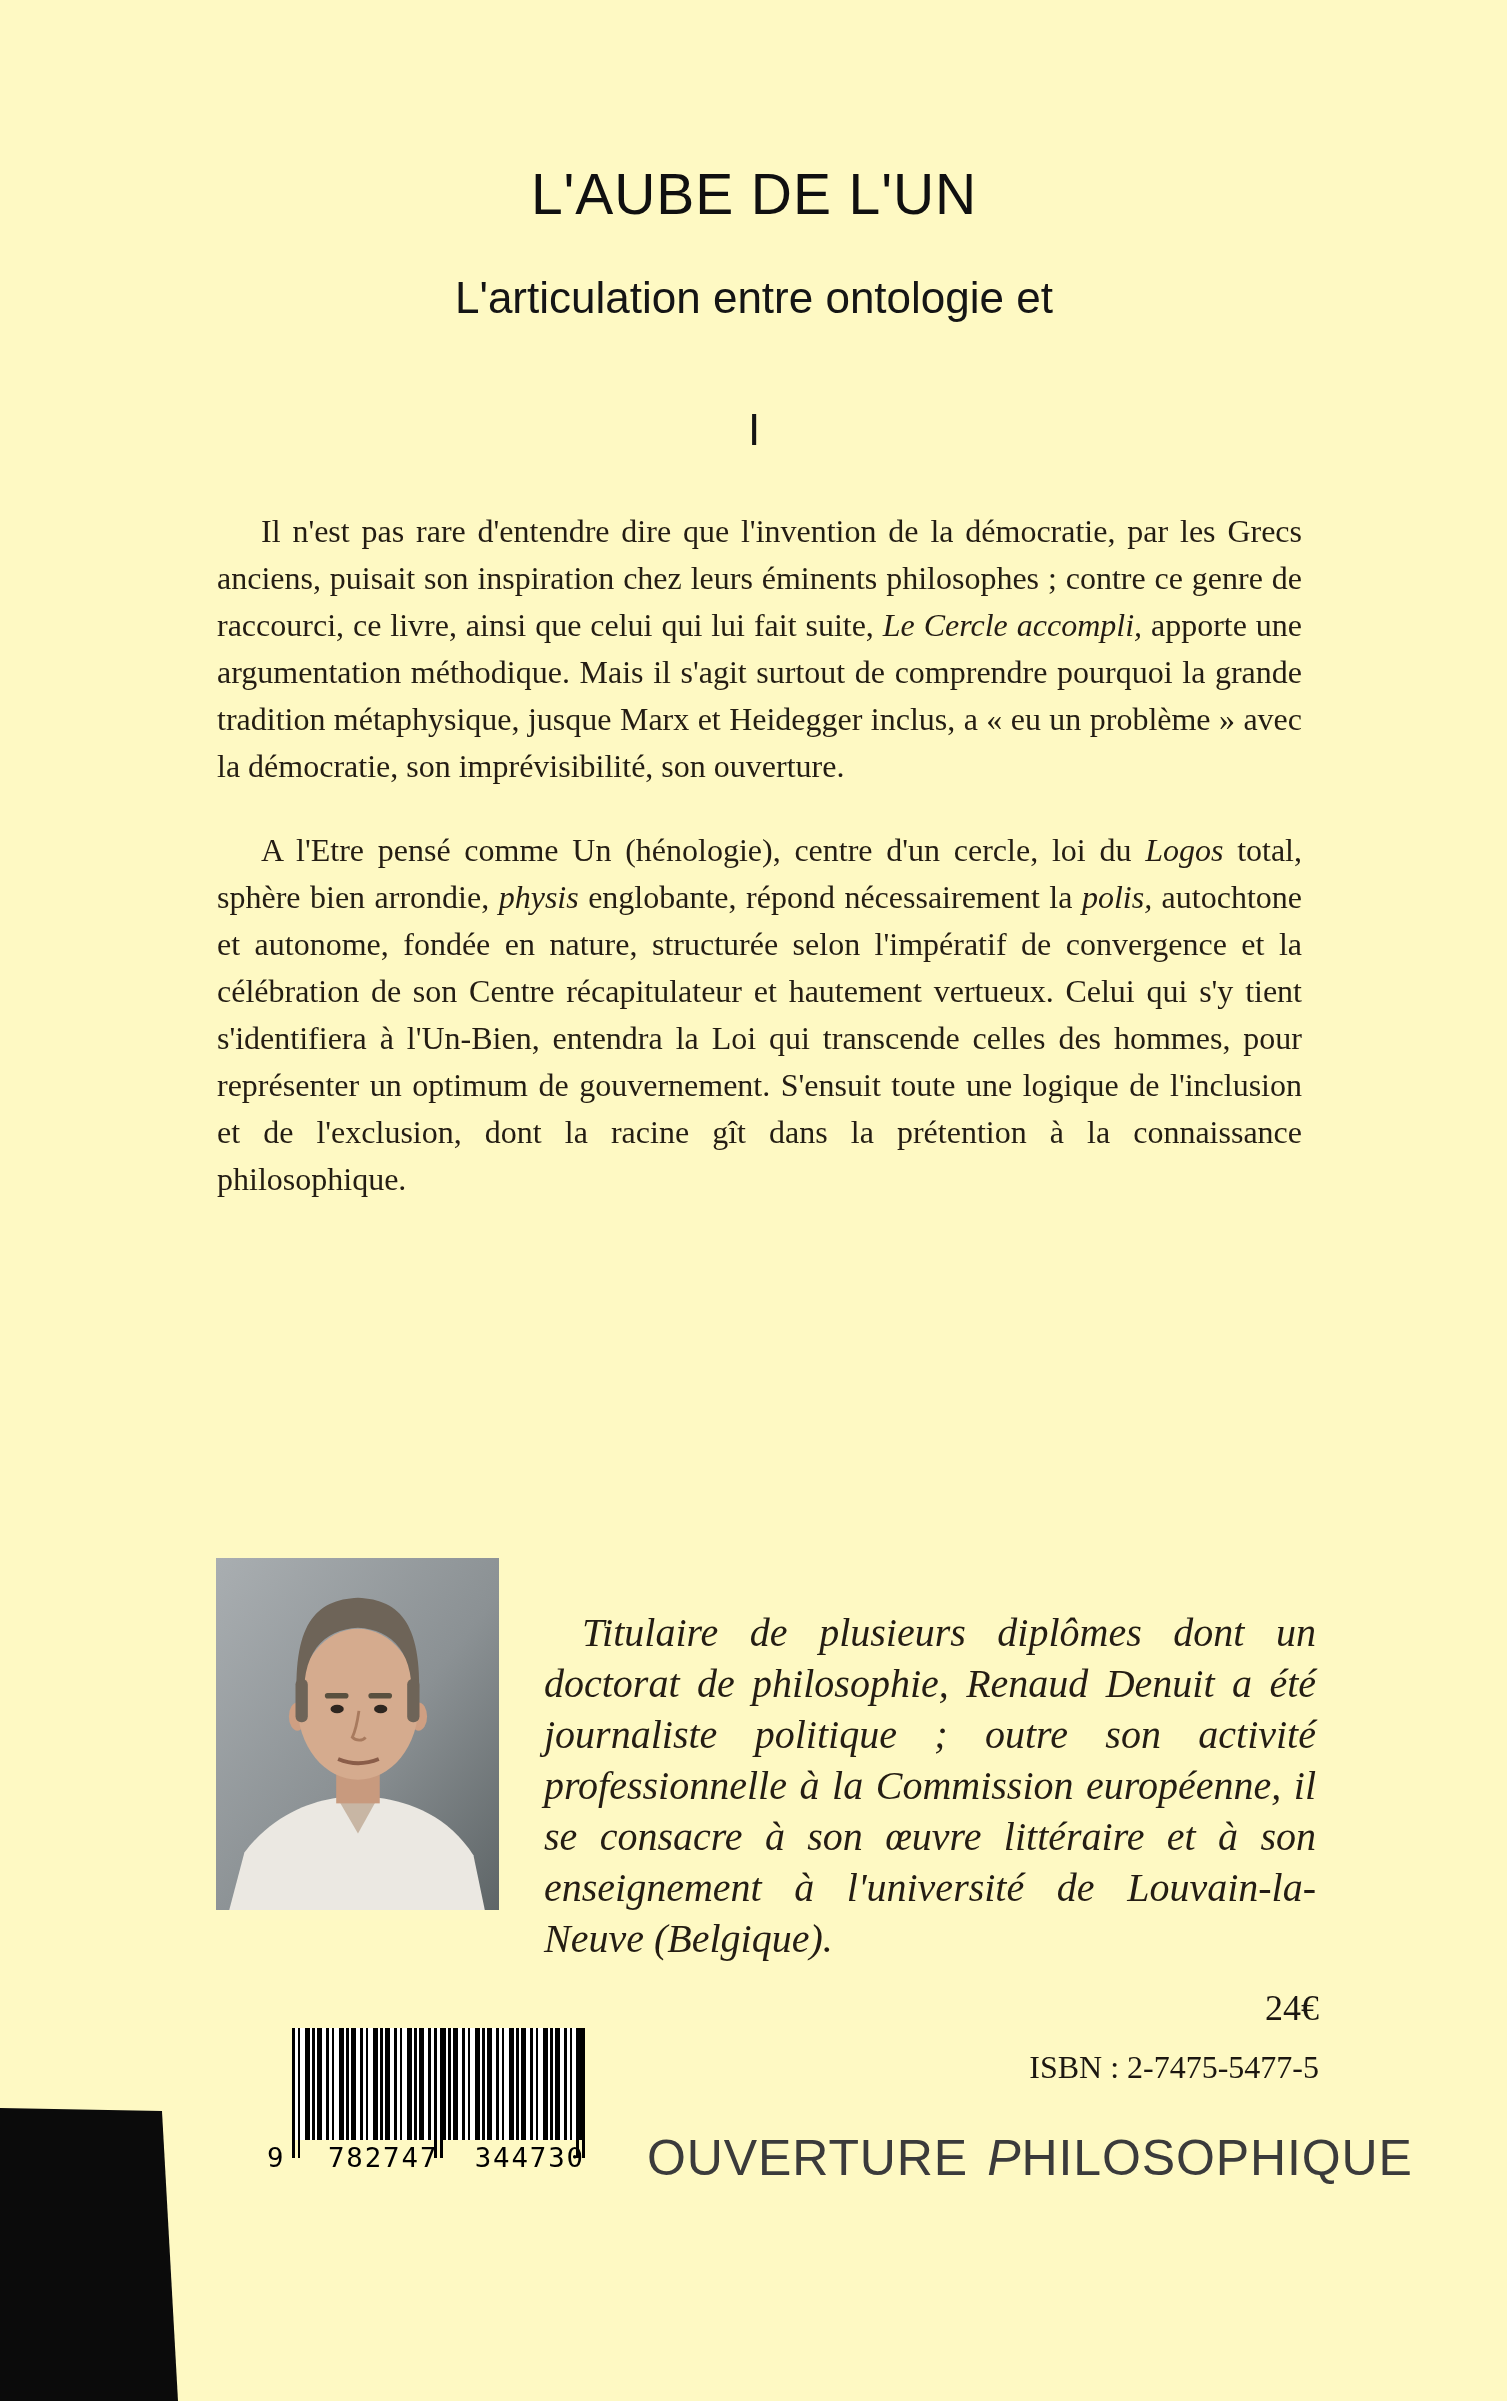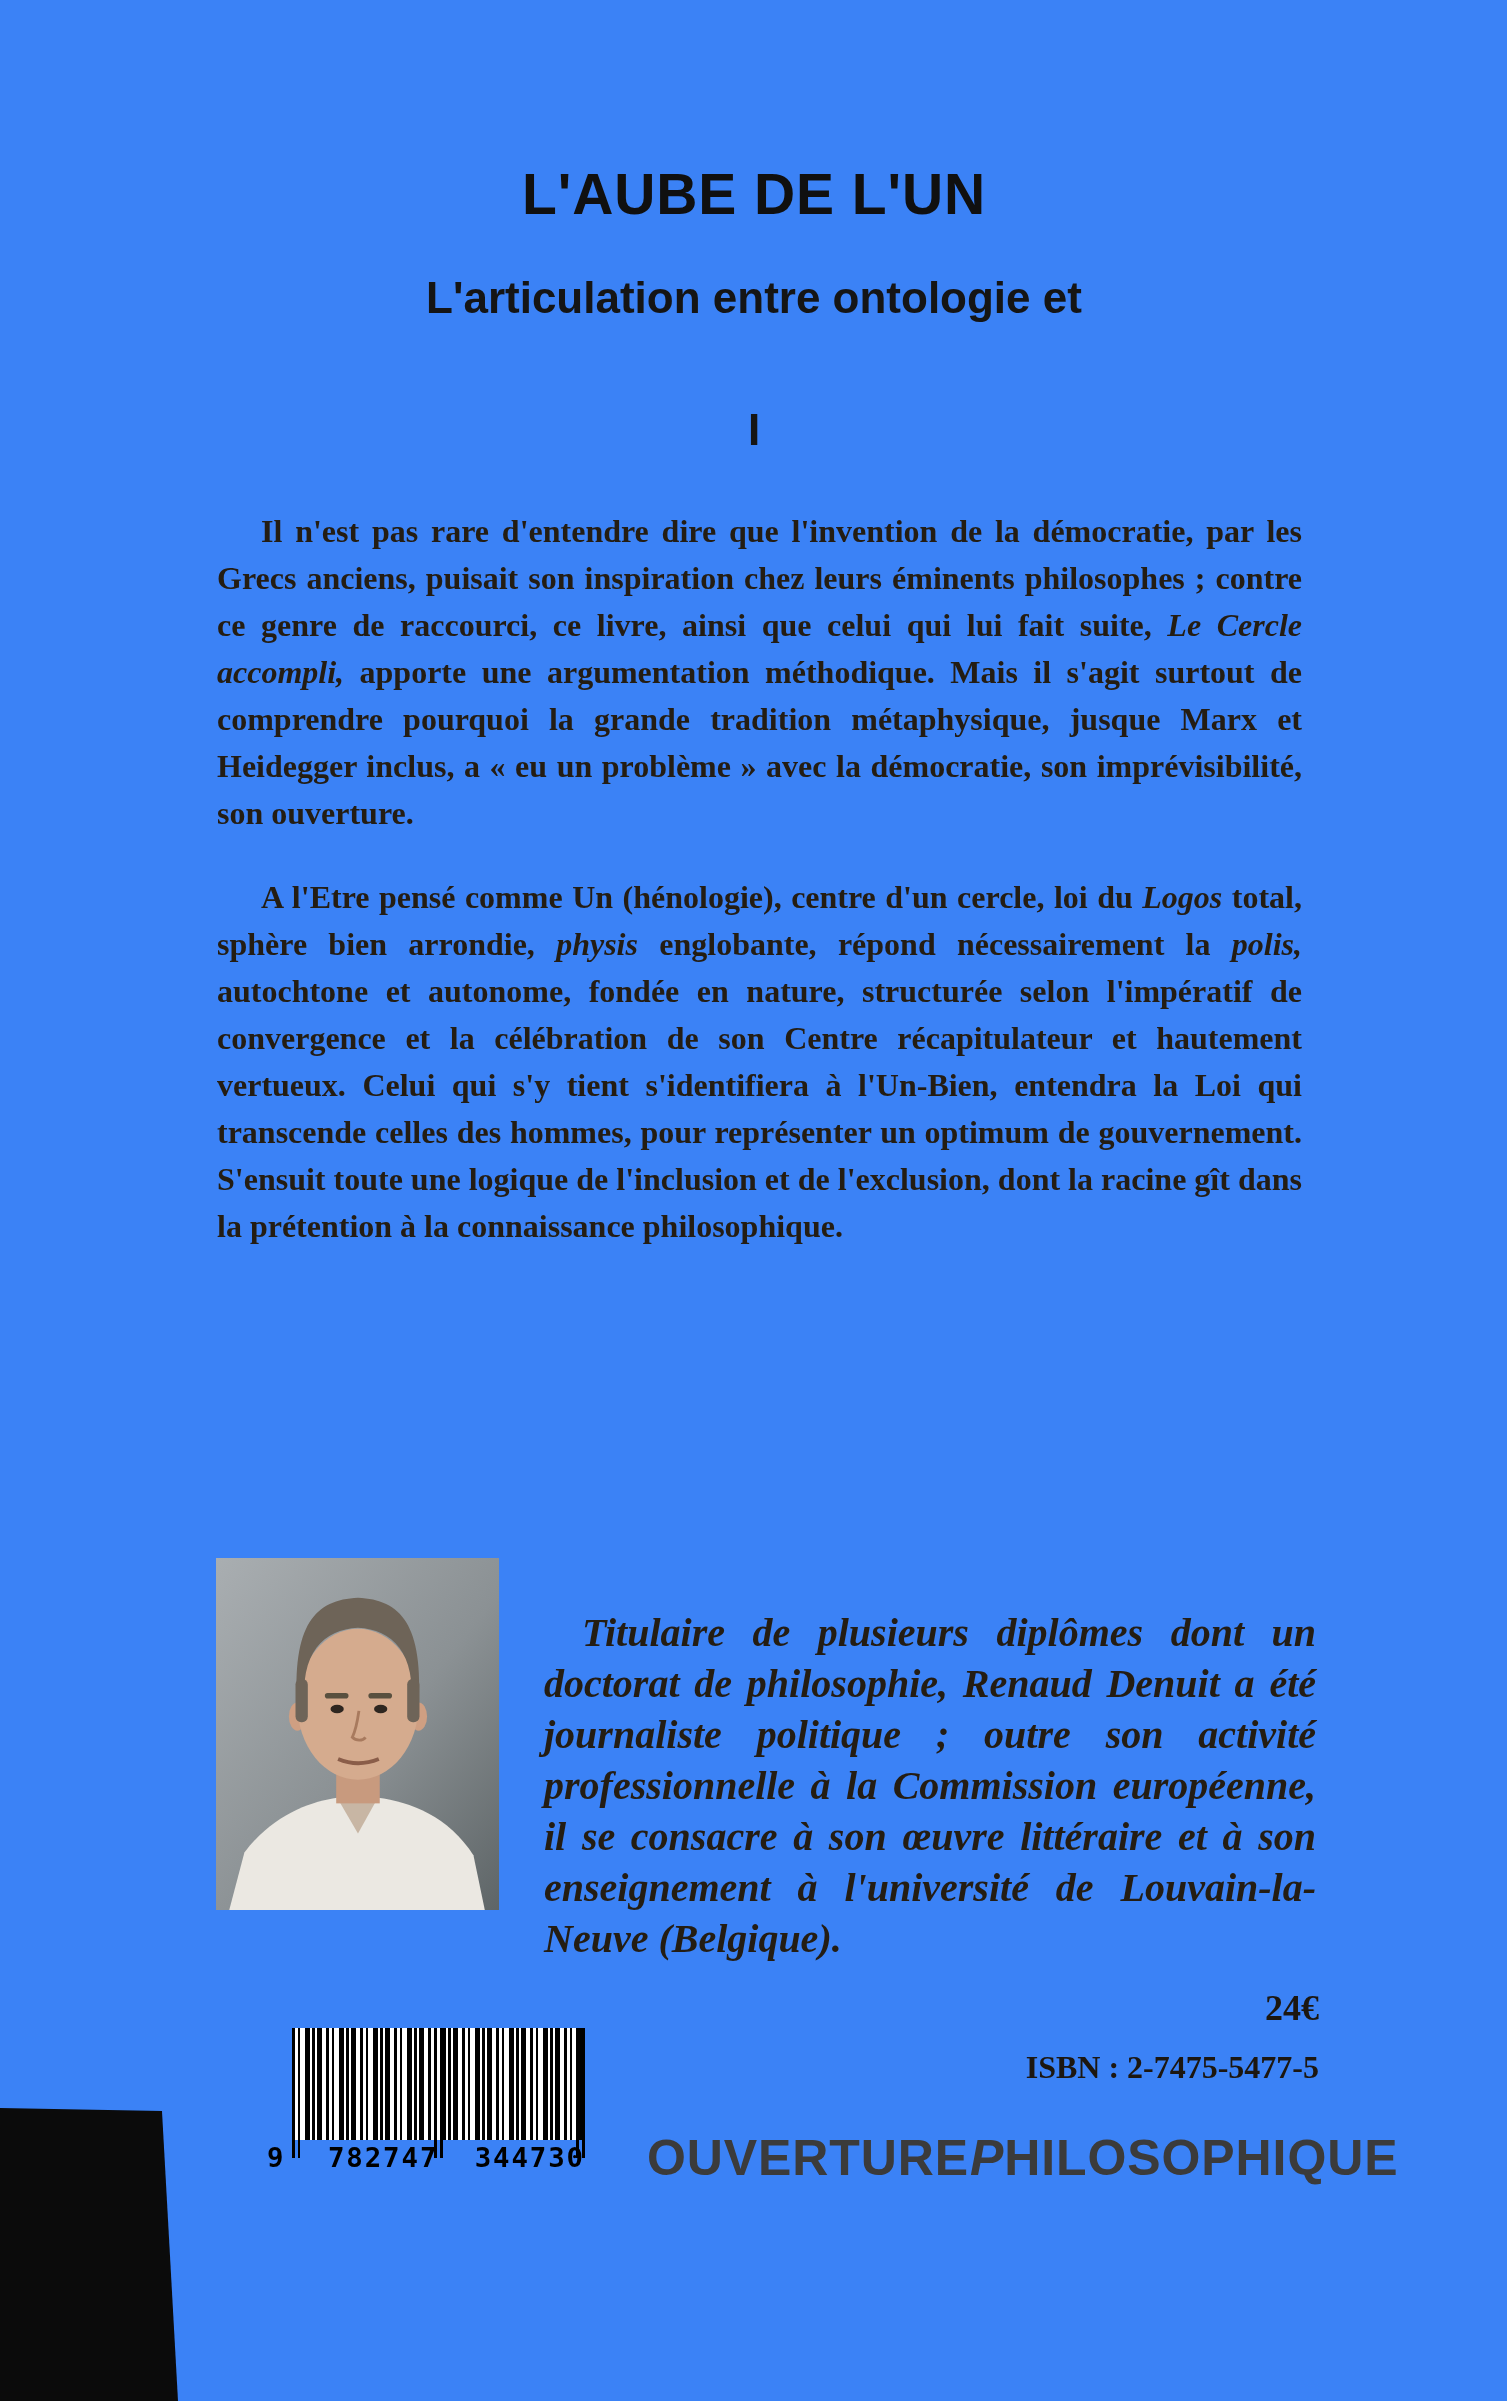--- a/index.html
+++ b/index.html
@@ -1,18 +1,18 @@
 <!DOCTYPE html>
 <html style="font-size:15px"><head>
 <meta charset="utf-8">
 <style>
   html,body{margin:0;padding:0;background:#fdfdfa;}
   #cover{
-    position:relative;width:1508px;height:2402px;background:#3b82f6;
-    font-family:"Liberation Serif",serif;color:#241d13;overflow:hidden;font-weight:bold;
+    position:relative;width:1508px;height:2402px;background:#fef9c3;
+    font-family:"Liberation Serif",serif;color:#241d13;overflow:hidden;
   }
   #title{
     position:absolute;top:161px;left:0;width:100%;text-align:center;
     font-family:"Liberation Sans",sans-serif;font-size:57px;letter-spacing:0.9px;color:#101010;
   }
   #subtitle{
     position:absolute;top:264px;left:0;width:100%;text-align:center;
     font-family:"Liberation Sans",sans-serif;font-size:44px;line-height:68px;color:#151515;
   }
   #volume{
@@ -54,21 +54,21 @@
   #barcode-digits{
     display:flex;align-items:flex-start;margin-top:1.9px;
     font-family:"DejaVu Sans Mono",monospace;font-size:27.4px;letter-spacing:1.9px;color:#000;
   }
   #barcode-digits .lead{width:24.6px;flex:none;}
   #barcode-digits .grp{flex:1;text-align:right;}
   #series{
     position:absolute;left:647px;top:2129px;white-space:nowrap;
     font-family:"Liberation Sans",sans-serif;font-size:50px;color:#3b3b3b;letter-spacing:0.9px;
   }
-  #series .w1{margin-right:1px;}
+  #series .w1{margin-right:19px;}
   #series .pit{font-style:italic;}
   #corner{
     position:absolute;left:0;top:2108px;width:178px;height:293px;background:#0b0b0b;
     clip-path:polygon(0 0,91% 1%,100% 100%,0 100%);
   }
 </style>
 </head>
 <body>
 
 <div id="cover">

